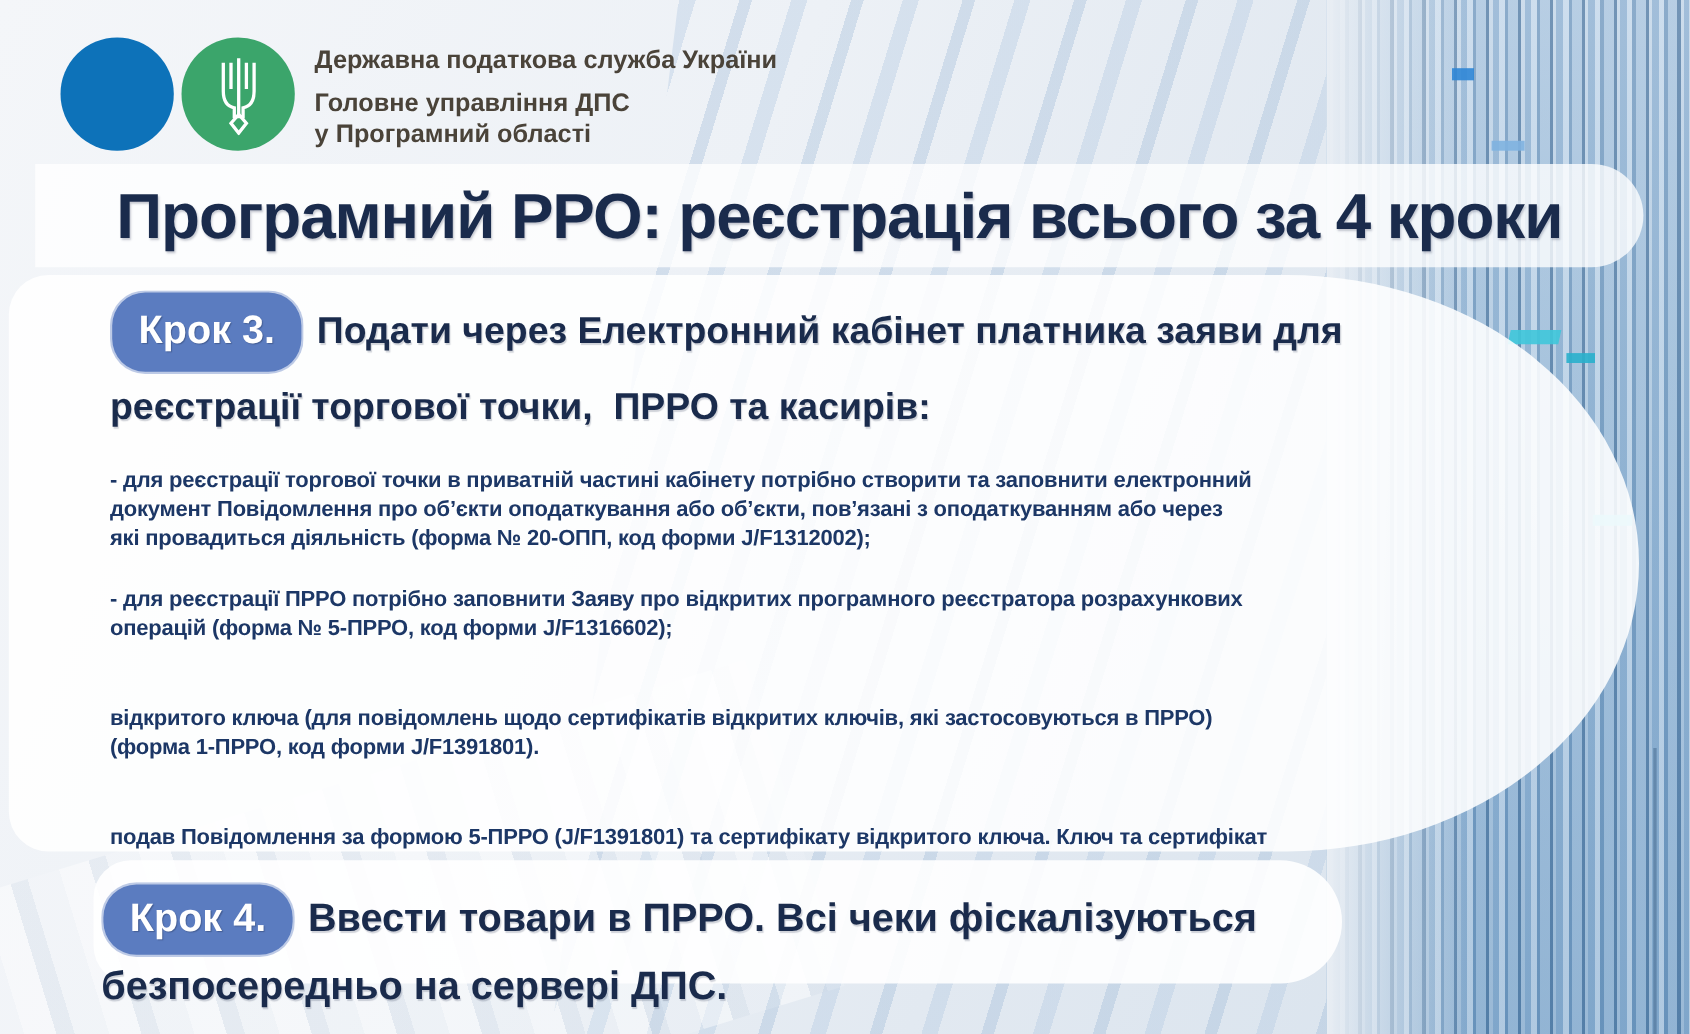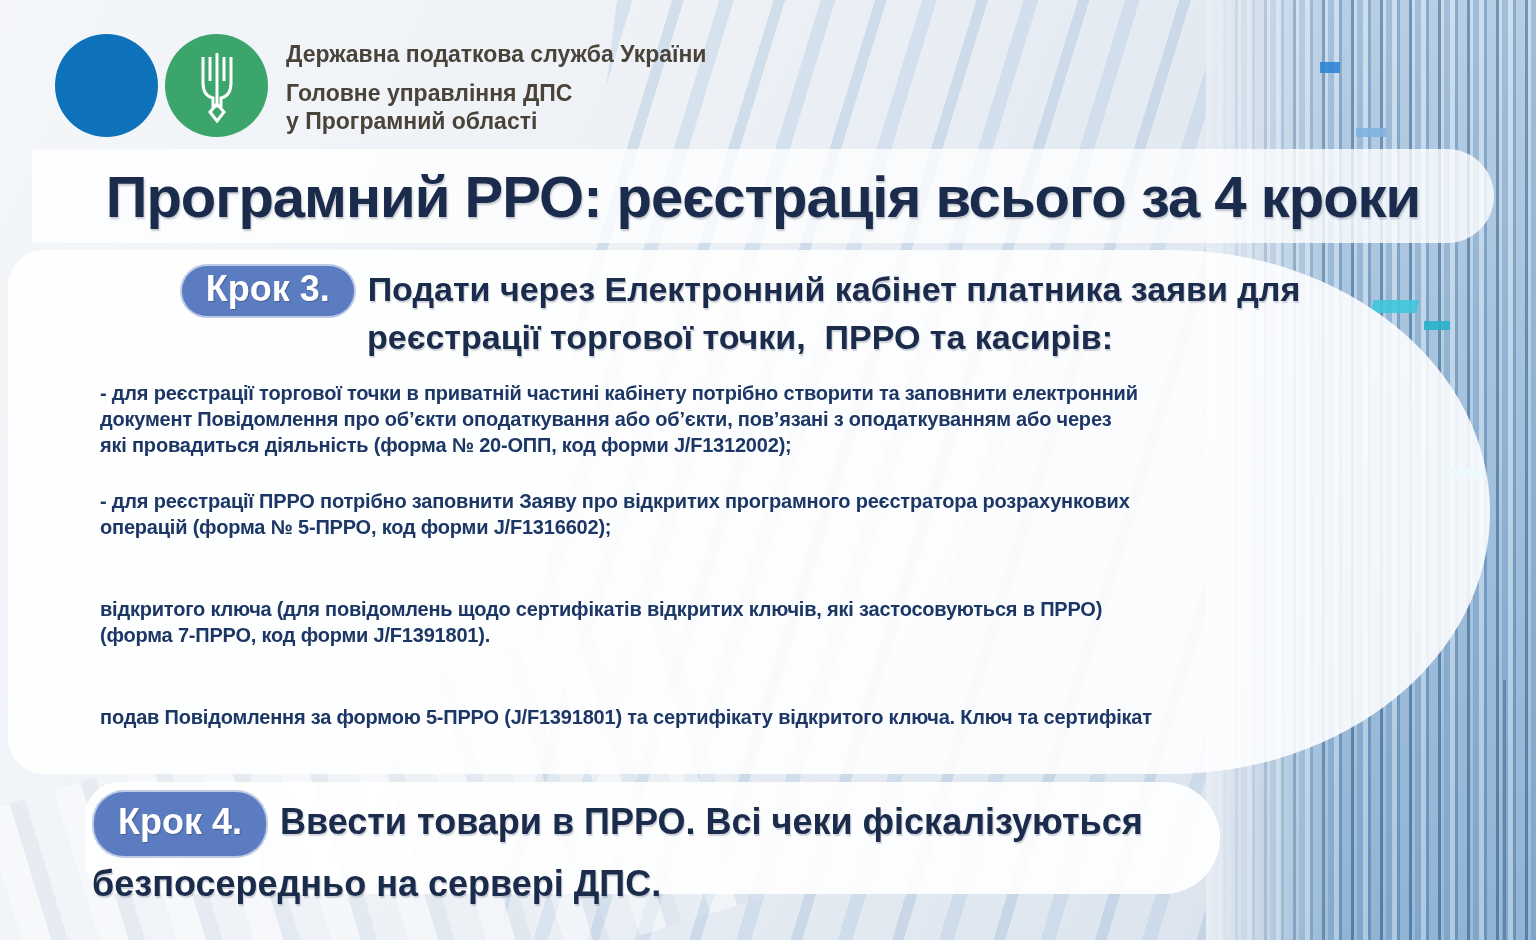--- a/index.html
+++ b/index.html
@@ -49,31 +49,31 @@
   
   .title-band{position:absolute;left:0;top:149px;width:1462px;height:94px;z-index:5;
     background:rgba(255,255,255,.78);border-radius:0 48px 48px 0;
     display:flex;align-items:center;justify-content:center;margin-left:32px;}
   .title-band h1{margin:0;font-size:58px;font-weight:bold;letter-spacing:-1px;
     color:var(--title-text,#1a2b4c);text-shadow:1px 2px 2px rgba(30,40,70,.25);}
   
   .step3-panel{position:absolute;left:8px;top:250px;width:1482px;height:524px;z-index:4;
     background:rgba(255,255,255,.87);box-sizing:border-box;padding:14px 0 0 92px;
     border-radius:36px 320px 320px 36px / 36px 262px 262px 36px;}
-  .step-heading{width:1280px;margin:0 0 24px;font-size:34px;line-height:38px;font-weight:bold;
-    color:var(--title-text,#1a2b4c);text-shadow:1px 2px 1px rgba(30,40,70,.2);text-align:center;}
+  .step-heading{width:1280px;margin:0 0 24px;font-size:34px;line-height:60px;font-weight:bold;
+    color:var(--title-text,#1a2b4c);text-shadow:1px 2px 1px rgba(30,40,70,.2);}
   .badge{display:inline-block;background:var(--accent-badge,#5b7cc0);color:#fff;
     font-size:36px;font-weight:bold;padding:4px 24px 8px;border-radius:32px;margin-right:12px;
     border:2px solid rgba(255,255,255,.6);text-shadow:1px 1px 1px rgba(30,40,70,.35);}
   p.body{margin:0 0 30px;font-size:20px;line-height:26px;font-weight:bold;
     color:var(--body-text,#1c3766);letter-spacing:-.2px;}
   p.body .line{white-space:nowrap;}
   
   .step4-panel{position:absolute;left:85px;top:782px;width:1135px;height:112px;z-index:5;
-    background:rgba(255,255,255,.9);box-sizing:border-box;padding:8px 18px 0 7px;
+    background:rgba(255,255,255,.9);box-sizing:border-box;padding:20px 18px 0 7px;
     border-radius:34px 56px 56px 34px;
     font-size:36px;line-height:52px;font-weight:bold;
     color:var(--title-text,#1a2b4c);text-shadow:1px 2px 1px rgba(30,40,70,.2);}
 </style>
 </head>
 <body>
 
 <div class="canvas">
 
   <div class="bg-base"></div>
@@ -119,21 +119,21 @@
     </p>
 
     <p class="body">
       <span class="line">- для реєстрації ПРРО потрібно заповнити Заяву про відкритих програмного реєстратора розрахункових</span><br>
       <span class="line">операцій (форма № 5-ПРРО, код форми J/F1316602);</span>
     </p>
 
     <p class="body">
       <br>
       <span class="line">відкритого ключа (для повідомлень щодо сертифікатів відкритих ключів, які застосовуються в ПРРО)</span><br>
-      <span class="line">(форма 7-ПРРО, код форми J/F1391801).</span>
+      <span class="line">(форма 1-ПРРО, код форми J/F1391801).</span>
     </p>
 
     <p class="body">
       <br>
       <span class="line">подав Повідомлення за формою 5-ПРРО (J/F1391801) та сертифікату відкритого ключа. Ключ та сертифікат</span><br>
     </p>
   </section>
 
   <section class="step4-panel">
     <span class="badge">Крок 4.</span><span>Ввести товари в ПРРО. Всі чеки фіскалізуються безпосередньо на сервері ДПС.</span>

